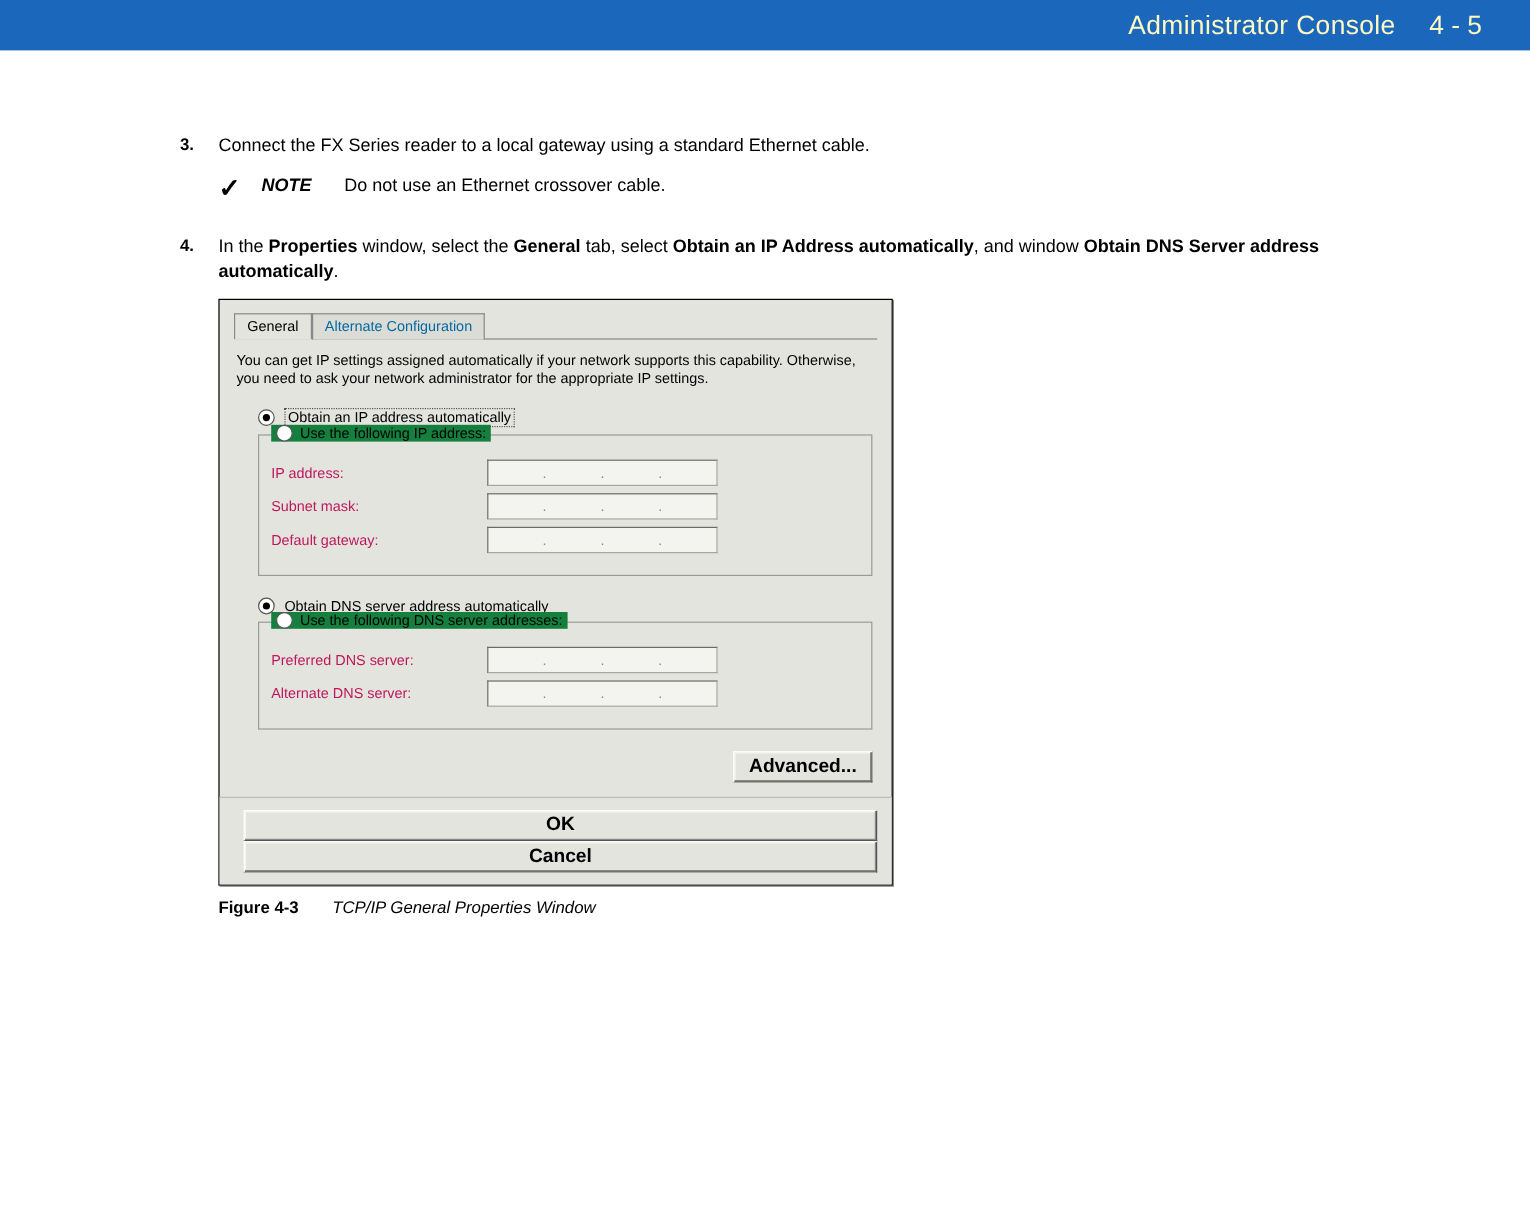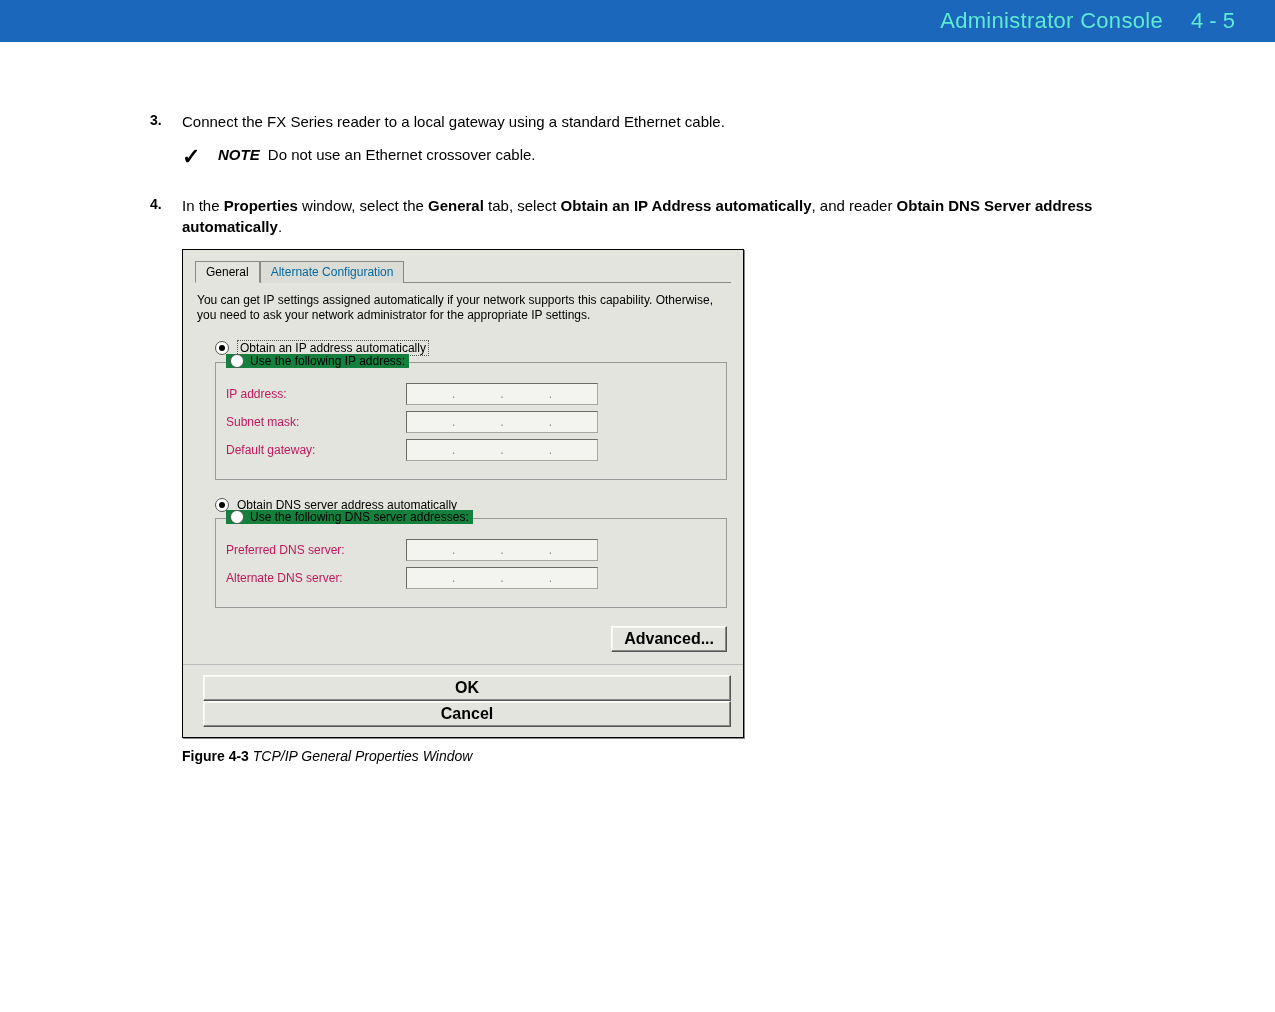--- a/index.html
+++ b/index.html
@@ -11,38 +11,38 @@
     background: #fff;
     width: 1275px;
   }
   .header-bar {
     background: #1a67bb;
     height: 42px;
     display: flex;
     align-items: center;
     justify-content: flex-end;
     padding-right: 40px;
-    color: #5eead4;
+    color: #fef9c3;
     font-size: 22px;
   }
   .header-title { font-weight: 400; letter-spacing: 0.3px; }
   .header-page { margin-left: 28px; font-weight: 400; }
   .content { padding: 70px 120px 30px 150px; }
   .step { display: flex; margin-bottom: 12px; }
   .step-num { width: 32px; flex-shrink: 0; font-weight: bold; font-size: 14px; }
   .step-body { flex: 1; line-height: 1.35; }
   .note-row { display: flex; align-items: flex-start; margin: 14px 0 28px 32px; }
   .note-check { width: 36px; font-size: 22px; color: #000; font-weight: bold; line-height: 1; }
-  .note-label { font-weight: bold; font-style: italic; margin-right: 4px; }
+  .note-label { font-weight: bold; font-style: italic; margin-right: 23px; }
   .note-text { }
   .bold-inline { font-weight: bold; }
   .figure-wrap { margin: 10px 0 0 32px; }
   .fig-caption { margin-top: 10px; font-size: 14px; }
   .fig-caption .figlabel { font-weight: bold; }
-  .fig-caption .figtitle { font-style: italic; margin-left: 0; }
+  .fig-caption .figtitle { font-style: italic; margin-left: 24px; }
 
   
   .dialog {
     width: 560px;
     border: 1px solid #000;
     background: #e4e4df;
     font-family: Tahoma, Arial, sans-serif;
     font-size: 12px;
     box-shadow: 1px 1px 0 #888;
   }
@@ -160,21 +160,21 @@
     <div class="note-check">✓</div>
     <div>
       <span class="note-label">NOTE</span>
       <span class="note-text">Do not use an Ethernet crossover cable.</span>
     </div>
   </div>
 
   <div class="step">
     <div class="step-num">4.</div>
     <div class="step-body">
-      <span>In the </span><span class="bold-inline">Properties</span><span> window, select the </span><span class="bold-inline">General</span><span> tab, select </span><span class="bold-inline">Obtain an IP Address automatically</span><span>, and reader </span><span class="bold-inline">Obtain DNS Server address automatically</span><span>.</span>
+      <span>In the </span><span class="bold-inline">Properties</span><span> window, select the </span><span class="bold-inline">General</span><span> tab, select </span><span class="bold-inline">Obtain an IP Address automatically</span><span>, and window </span><span class="bold-inline">Obtain DNS Server address automatically</span><span>.</span>
     </div>
   </div>
 
   <div class="figure-wrap">
     <div class="dialog">
       <div class="dlg-body">
         <div class="tabstrip">
           <div class="tab active">General</div>
           <div class="tab inactive">Alternate Configuration</div>
         </div>

